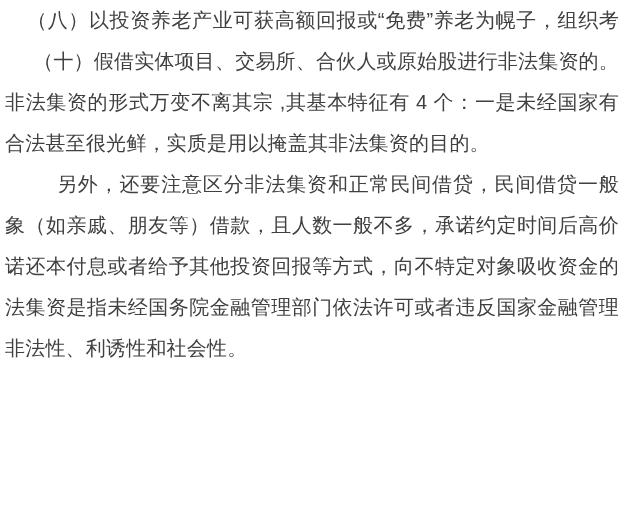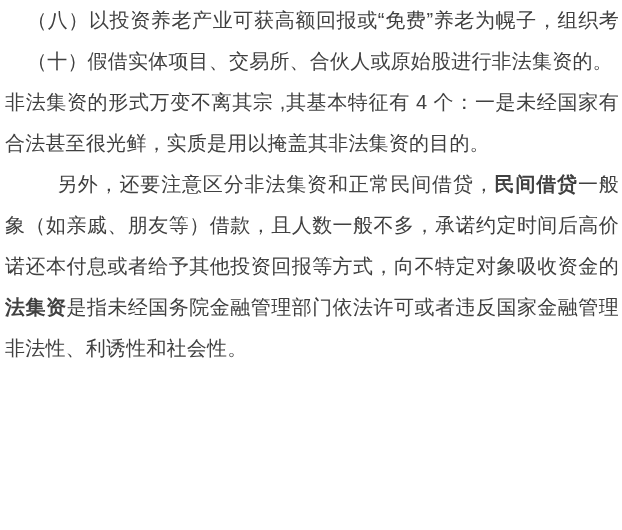--- a/index.html
+++ b/index.html
@@ -26,24 +26,24 @@
     letter-spacing: 0.2px;
     overflow: hidden;
     text-align: left;
   }
   
   .line.j {
     text-align: justify;
     text-align-last: justify;
   }
   
-  .ind1 { text-indent: 22px; }
+  .ind1 { text-indent: 22px; text-align: right; }
   
   .ind2 { text-indent: 52px; }
-  .b { font-weight: 700; }
+  .b { font-weight: 400; }
 </style>
 </head>
 <body style="background: rgb(255, 255, 255); color: rgb(64, 64, 64);">
 
 <div class="article">
 
   <section class="paragraph">
     <div class="line j ind1"><span>（八）以投资养老产业可获高额回报或“免费”养老为幌子，组织考察、旅</span></div>
   </section>
 

